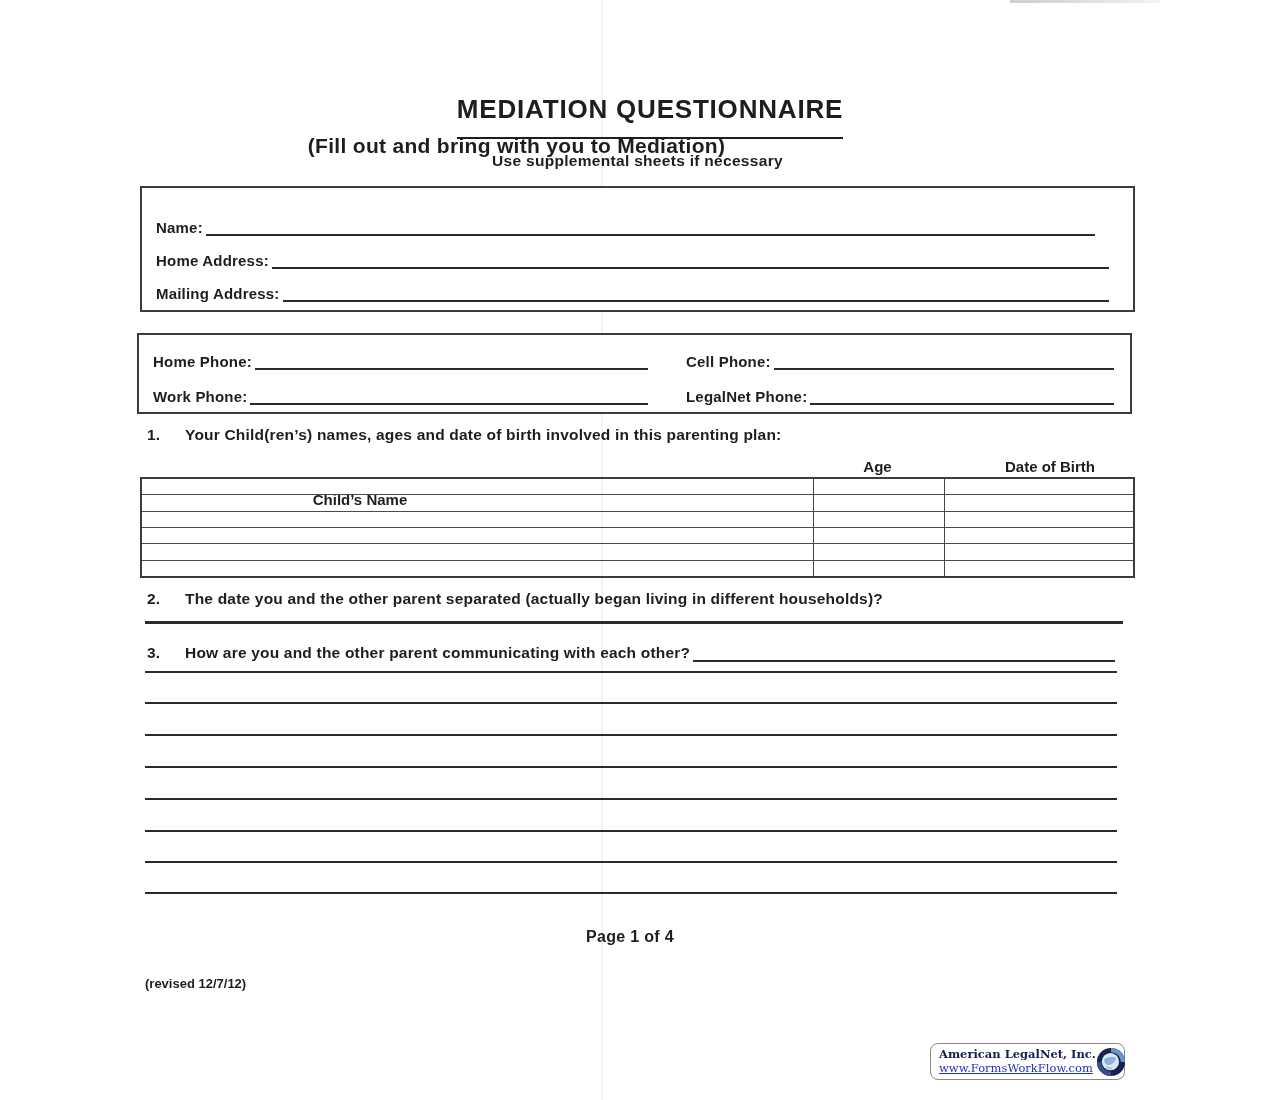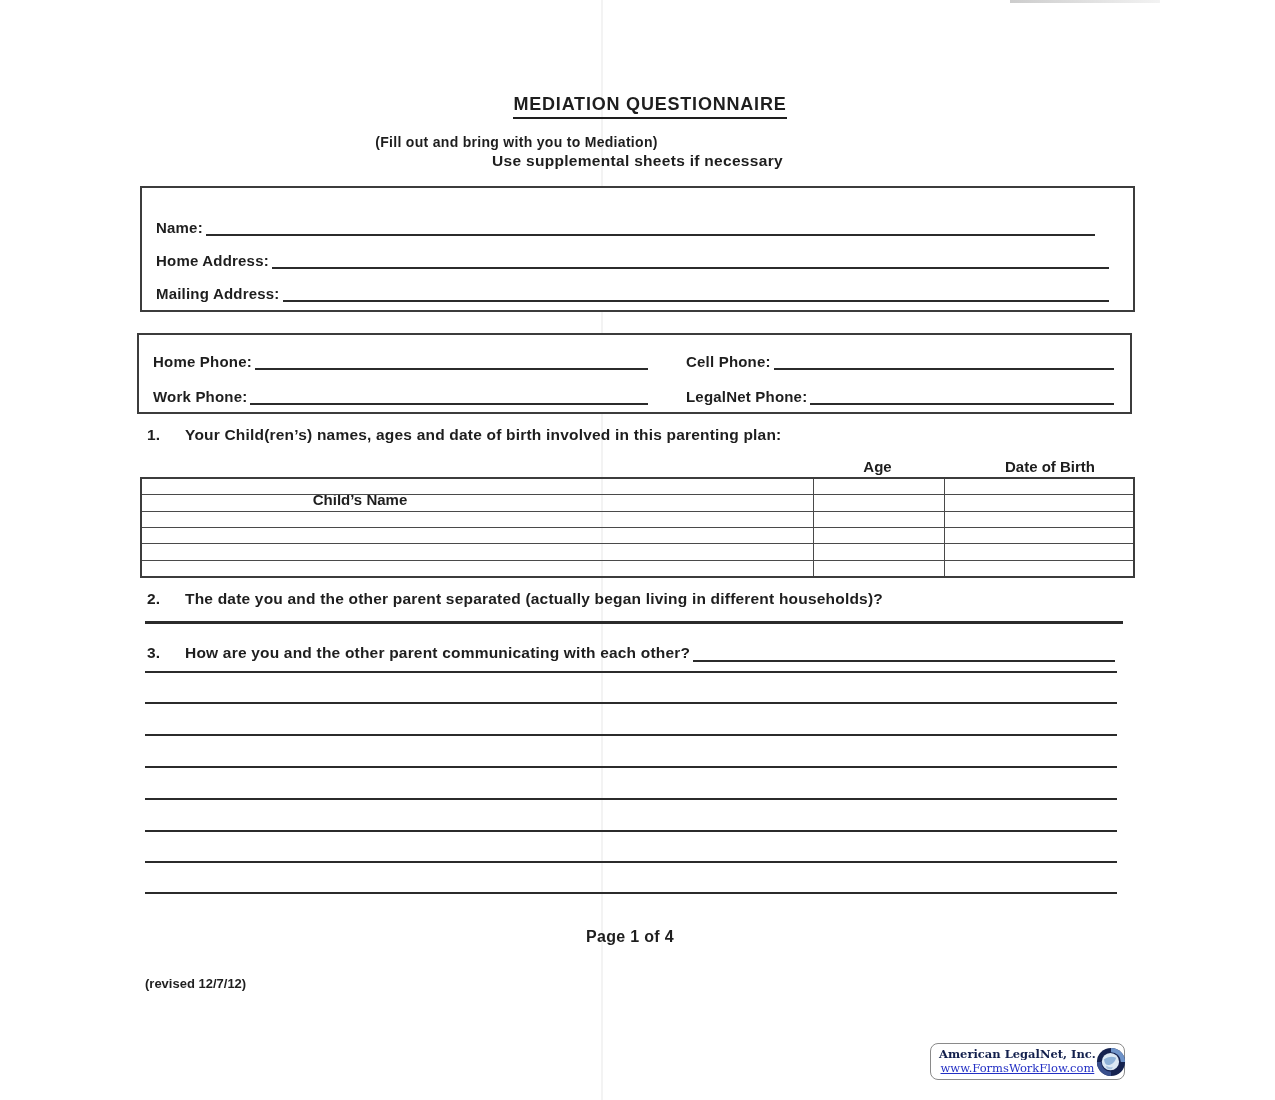--- a/index.html
+++ b/index.html
@@ -12,23 +12,23 @@
     color:#1e1e1e;
     overflow:hidden;
   }
   
   .scan-fold{position:absolute;left:601px;top:0;width:2px;height:1100px;background:#f3f3f3;}
   .scan-smudge{position:absolute;left:1010px;top:0;width:150px;height:3px;
     background:linear-gradient(to right,#9a9a9a,#e6e6e6);opacity:.5;}
 
   
   .title-wrap{position:absolute;top:94px;left:0;width:1275px;text-align:center;}
-  .title{display:inline-block;font-size:18px;letter-spacing:.8px;
-    border-bottom:2.5px solid #1e1e1e;padding-bottom:2px;margin-left:25px;}
-  .sub1{position:absolute;top:134px;left:0;width:1033px;text-align:center;font-size:14px;letter-spacing:.3px;}
+  .title{display:inline-block;font-size:26px;letter-spacing:.8px;
+    border-bottom:2.5px solid #1e1e1e;padding-bottom:12px;margin-left:25px;}
+  .sub1{position:absolute;top:134px;left:0;width:1033px;text-align:center;font-size:21px;letter-spacing:.3px;}
   .sub2{position:absolute;top:152px;left:0;width:1275px;text-align:center;font-size:15.5px;letter-spacing:.3px;}
 
   
   .box{position:absolute;border:2px solid #3c3c3c;background:#fff;box-sizing:border-box;}
   .box1{left:140px;top:186px;width:995px;height:126px;padding:22px 14px;}
   .box2{left:137px;top:333px;width:995px;height:81px;padding:10px 16px 12px 14px;
     display:grid;grid-template-columns:505px 1fr;column-gap:28px;row-gap:10px;align-content:start;}
   .frow{display:flex;align-items:flex-end;height:26px;margin-bottom:7px;}
   .box2 .frow{margin-bottom:0;height:25px;}
   .lbl{font-size:15px;white-space:nowrap;letter-spacing:.2px;}
@@ -62,21 +62,21 @@
   .ans{left:145px;width:972px;height:2px;}
 
   
   .page-num{position:absolute;top:928px;left:0;width:1260px;text-align:center;font-size:16px;letter-spacing:.3px;}
   .revised{position:absolute;top:976px;left:145px;font-size:13px;}
 
   
   .brand{position:absolute;left:930px;top:1043px;width:195px;height:37px;
     border:1.5px solid #8a8a8a;border-radius:8px;background:#fff;
     display:flex;align-items:center;padding:1px 4px 1px 8px;box-sizing:border-box;}
-  .brand-text{flex:1;text-align:center;line-height:1.15;}
+  .brand-text{flex:1;line-height:1.15;}
   .brand-co{font-family:"DejaVu Serif", serif;font-size:11.5px;font-weight:bold;color:#13204d;white-space:nowrap;}
   .brand-url{font-family:"DejaVu Serif", serif;font-size:11.5px;font-weight:normal;color:#2330c4;
     text-decoration:underline;white-space:nowrap;cursor:pointer;}
   .globe{flex:0 0 30px;height:30px;}
 </style>
 </head>
 <body>
 
 <div class="page">
 

